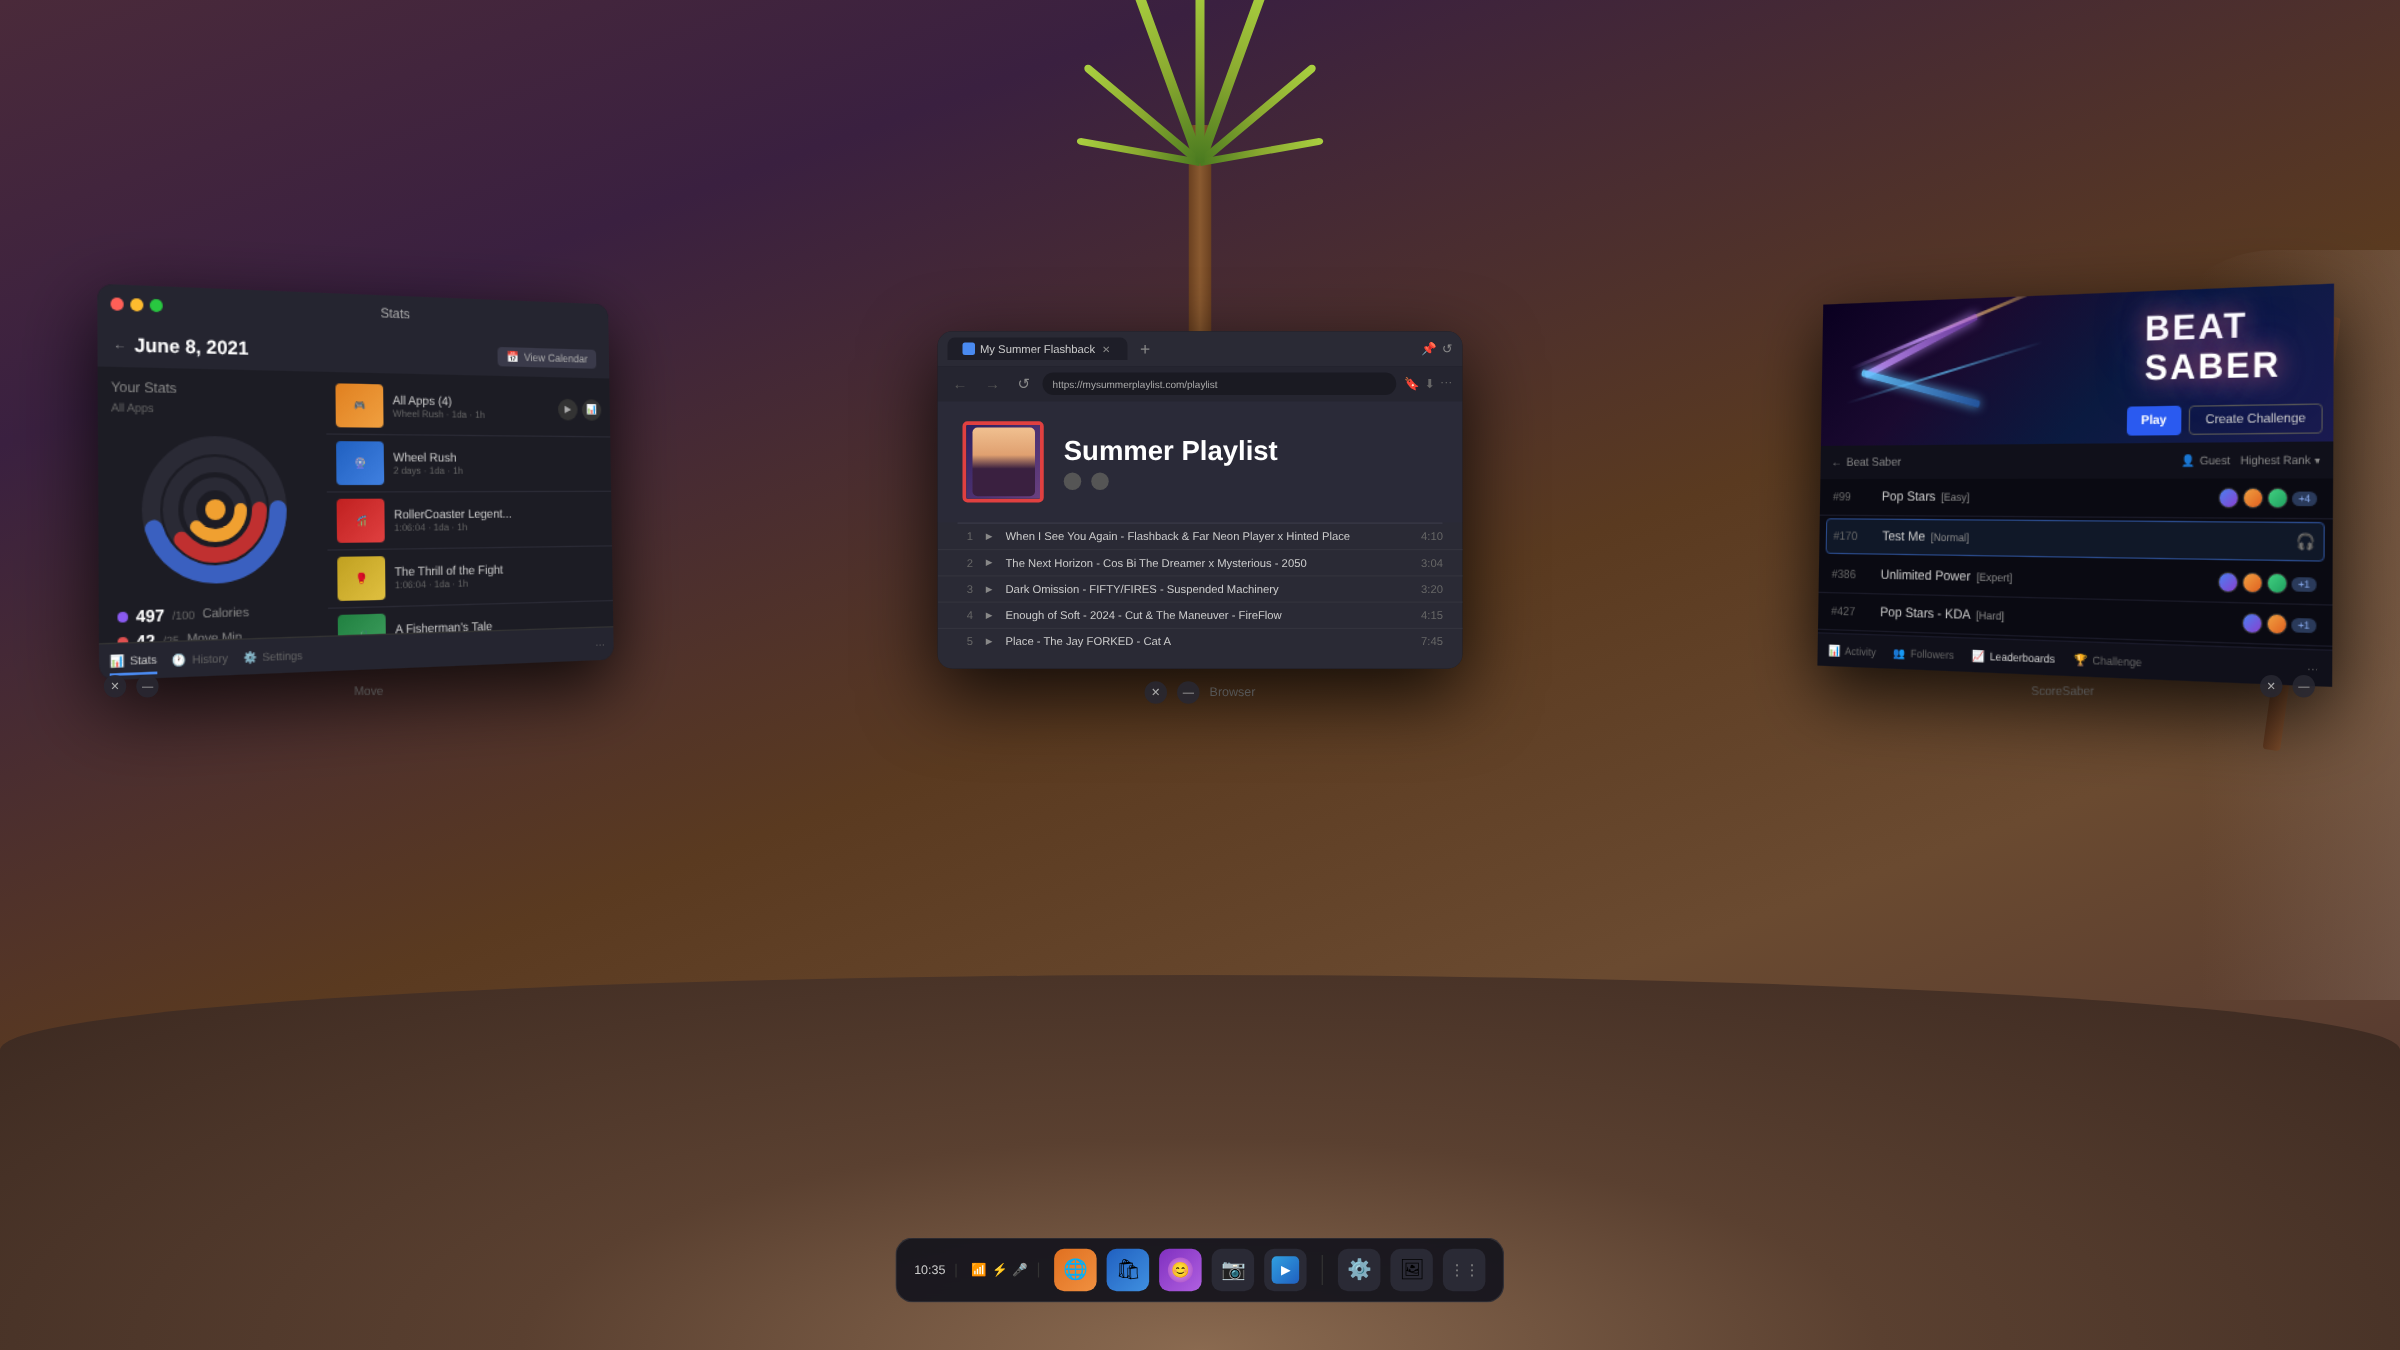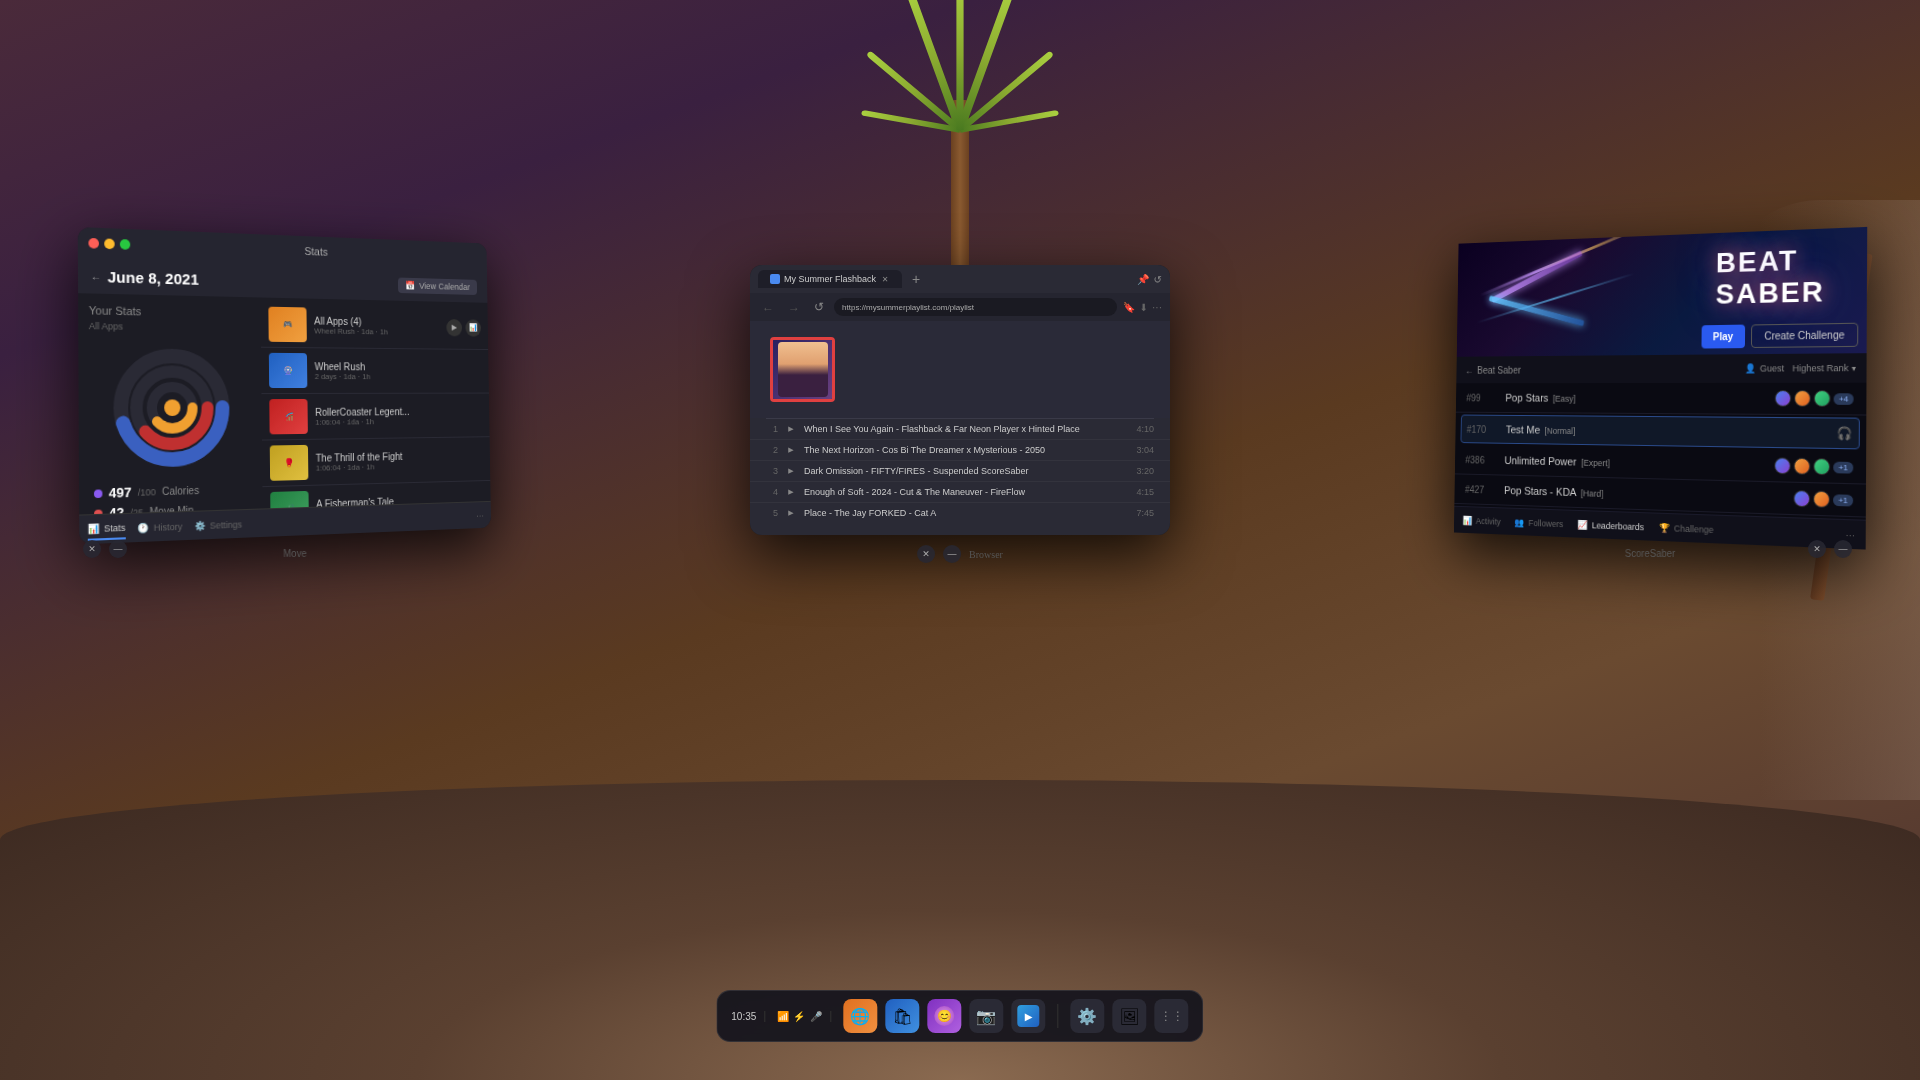--- a/index.html
+++ b/index.html
@@ -842,41 +842,48 @@
   </div>
 
   <div class="browser-content">
 
     <div class="playlist-header">
       <div class="playlist-cover">
         <div class="playlist-cover-inner">
           <div class="playlist-cover-person"></div>
         </div>
       </div>
+      <div class="playlist-info">
+        <div class="playlist-title">Summer Playlist</div>
+        <div class="playlist-icons">
+          <div class="playlist-icon"></div>
+          <div class="playlist-icon"></div>
+        </div>
+      </div>
     </div>
 
     <div class="playlist-divider"></div>
 
     <div class="playlist-tracks">
       <div class="track-row">
         <span class="track-num">1</span>
         <span class="track-play-icon">▶</span>
         <span class="track-name">When I See You Again - Flashback &amp; Far Neon Player x Hinted Place</span>
         <span class="track-duration">4:10</span>
       </div>
       <div class="track-row">
         <span class="track-num">2</span>
         <span class="track-play-icon">▶</span>
         <span class="track-name">The Next Horizon - Cos Bi The Dreamer x Mysterious - 2050</span>
         <span class="track-duration">3:04</span>
       </div>
       <div class="track-row">
         <span class="track-num">3</span>
         <span class="track-play-icon">▶</span>
-        <span class="track-name">Dark Omission - FIFTY/FIRES - Suspended ScoreSaber</span>
+        <span class="track-name">Dark Omission - FIFTY/FIRES - Suspended Machinery</span>
         <span class="track-duration">3:20</span>
       </div>
       <div class="track-row">
         <span class="track-num">4</span>
         <span class="track-play-icon">▶</span>
         <span class="track-name">Enough of Soft - 2024 - Cut &amp; The Maneuver - FireFlow</span>
         <span class="track-duration">4:15</span>
       </div>
       <div class="track-row">
         <span class="track-num">5</span>
@@ -885,21 +892,21 @@
         <span class="track-duration">7:45</span>
       </div>
 
     </div>
   </div>
 </div>
 
 <div style="position:absolute;left:50%;top:545px;transform:translateX(-50%);display:flex;align-items:center;gap:8px;z-index:20;">
   <div style="width:18px;height:18px;background:rgba(40,40,50,0.85);border-radius:50%;display:flex;align-items:center;justify-content:center;color:#aaa;font-size:9px;cursor:pointer;">✕</div>
   <div style="width:18px;height:18px;background:rgba(40,40,50,0.85);border-radius:50%;display:flex;align-items:center;justify-content:center;color:#aaa;font-size:9px;cursor:pointer;">—</div>
-  <span style="color:#555;font-size:10px;font-family:Liberation Serif, serif;">Browser</span>
+  <span style="color:#555;font-size:10px;">Browser</span>
 </div>
 
 <div class="window window-beatsaber">
 
   <div class="bs-header">
     <div class="bs-laser"></div>
     <div class="bs-laser2"></div>
 
     <div style="position:absolute;left:15px;top:25px;width:140px;height:70px;">
       <div style="position:absolute;left:20px;top:10px;width:110px;height:6px;background:linear-gradient(to right,rgba(200,150,255,0.9),rgba(180,100,255,0.5));transform:rotate(-25deg);border-radius:2px;box-shadow:0 0 8px rgba(200,150,255,0.8);"></div>

